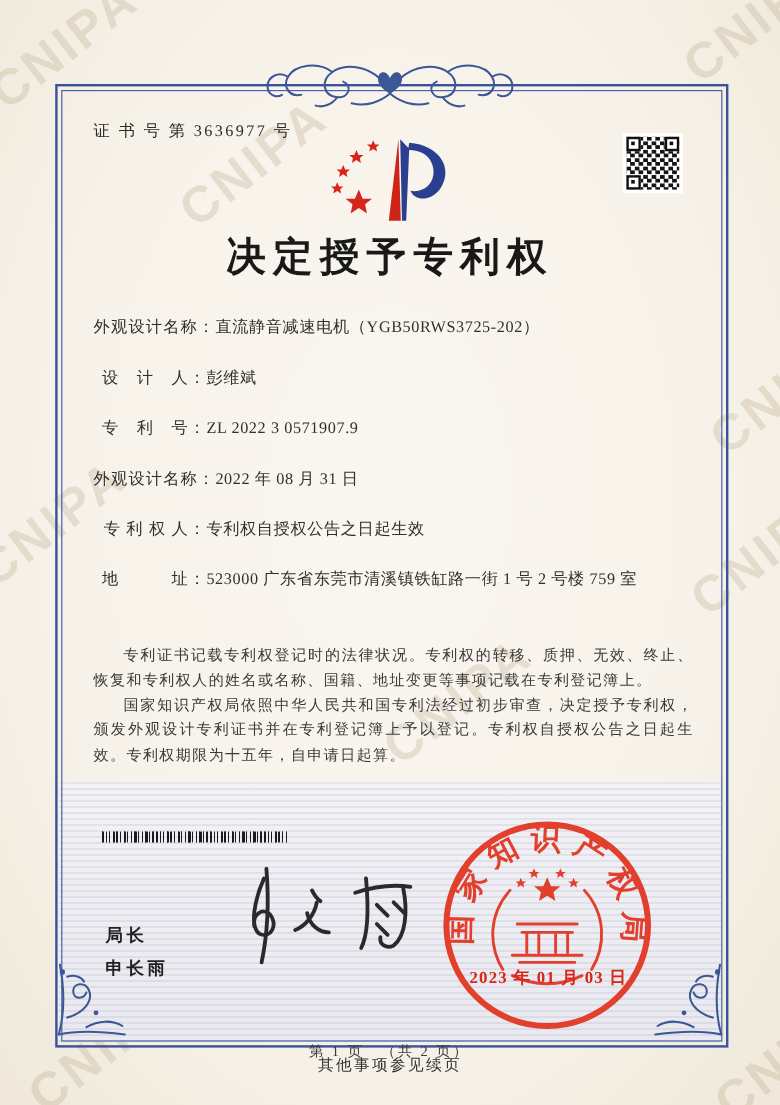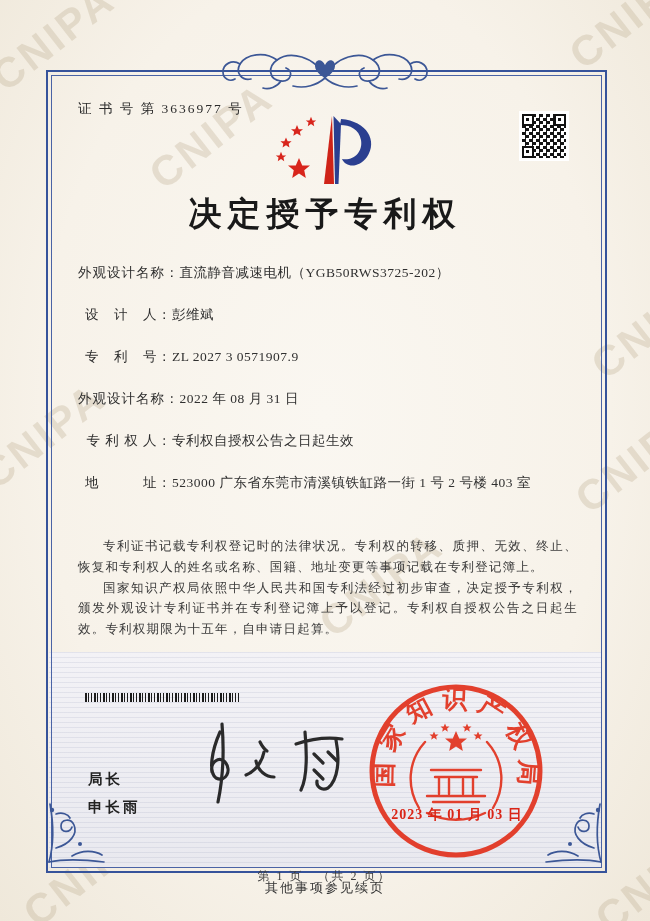--- a/index.html
+++ b/index.html
@@ -153,30 +153,30 @@
   <div class="title">决定授予专利权</div>
 
   <div class="fields">
     <div class="frow">
       <span class="flabel">外观设计名称：</span><span class="fvalue">直流静音减速电机（YGB50RWS3725-202）</span>
     </div>
     <div class="frow">
       <span class="flabel">设　计　人：</span><span class="fvalue">彭维斌</span>
     </div>
     <div class="frow">
-      <span class="flabel">专　利　号：</span><span class="fvalue">ZL 2027 3 0571907.9</span>
+      <span class="flabel">专　利　号：</span><span class="fvalue">ZL 2022 3 0571907.9</span>
     </div>
     <div class="frow">
       <span class="flabel">外观设计名称：</span><span class="fvalue">2022 年 08 月 31 日</span>
     </div>
     <div class="frow">
       <span class="flabel">专 利 权 人：</span><span class="fvalue">专利权自授权公告之日起生效</span>
     </div>
     <div class="frow">
-      <span class="flabel">地　　　址：</span><span class="fvalue">523000 广东省东莞市清溪镇铁缸路一街 1 号 2 号楼 403 室</span>
+      <span class="flabel">地　　　址：</span><span class="fvalue">523000 广东省东莞市清溪镇铁缸路一街 1 号 2 号楼 759 室</span>
     </div>
   </div>
 
   <div class="paras">
     <p>专利证书记载专利权登记时的法律状况。专利权的转移、质押、无效、终止、恢复和专利权人的姓名或名称、国籍、地址变更等事项记载在专利登记簿上。</p>
     <p>国家知识产权局依照中华人民共和国专利法经过初步审查，决定授予专利权，颁发外观设计专利证书并在专利登记簿上予以登记。专利权自授权公告之日起生效。专利权期限为十五年，自申请日起算。</p>
   </div>
 
   <div class="barcode"></div>
 

